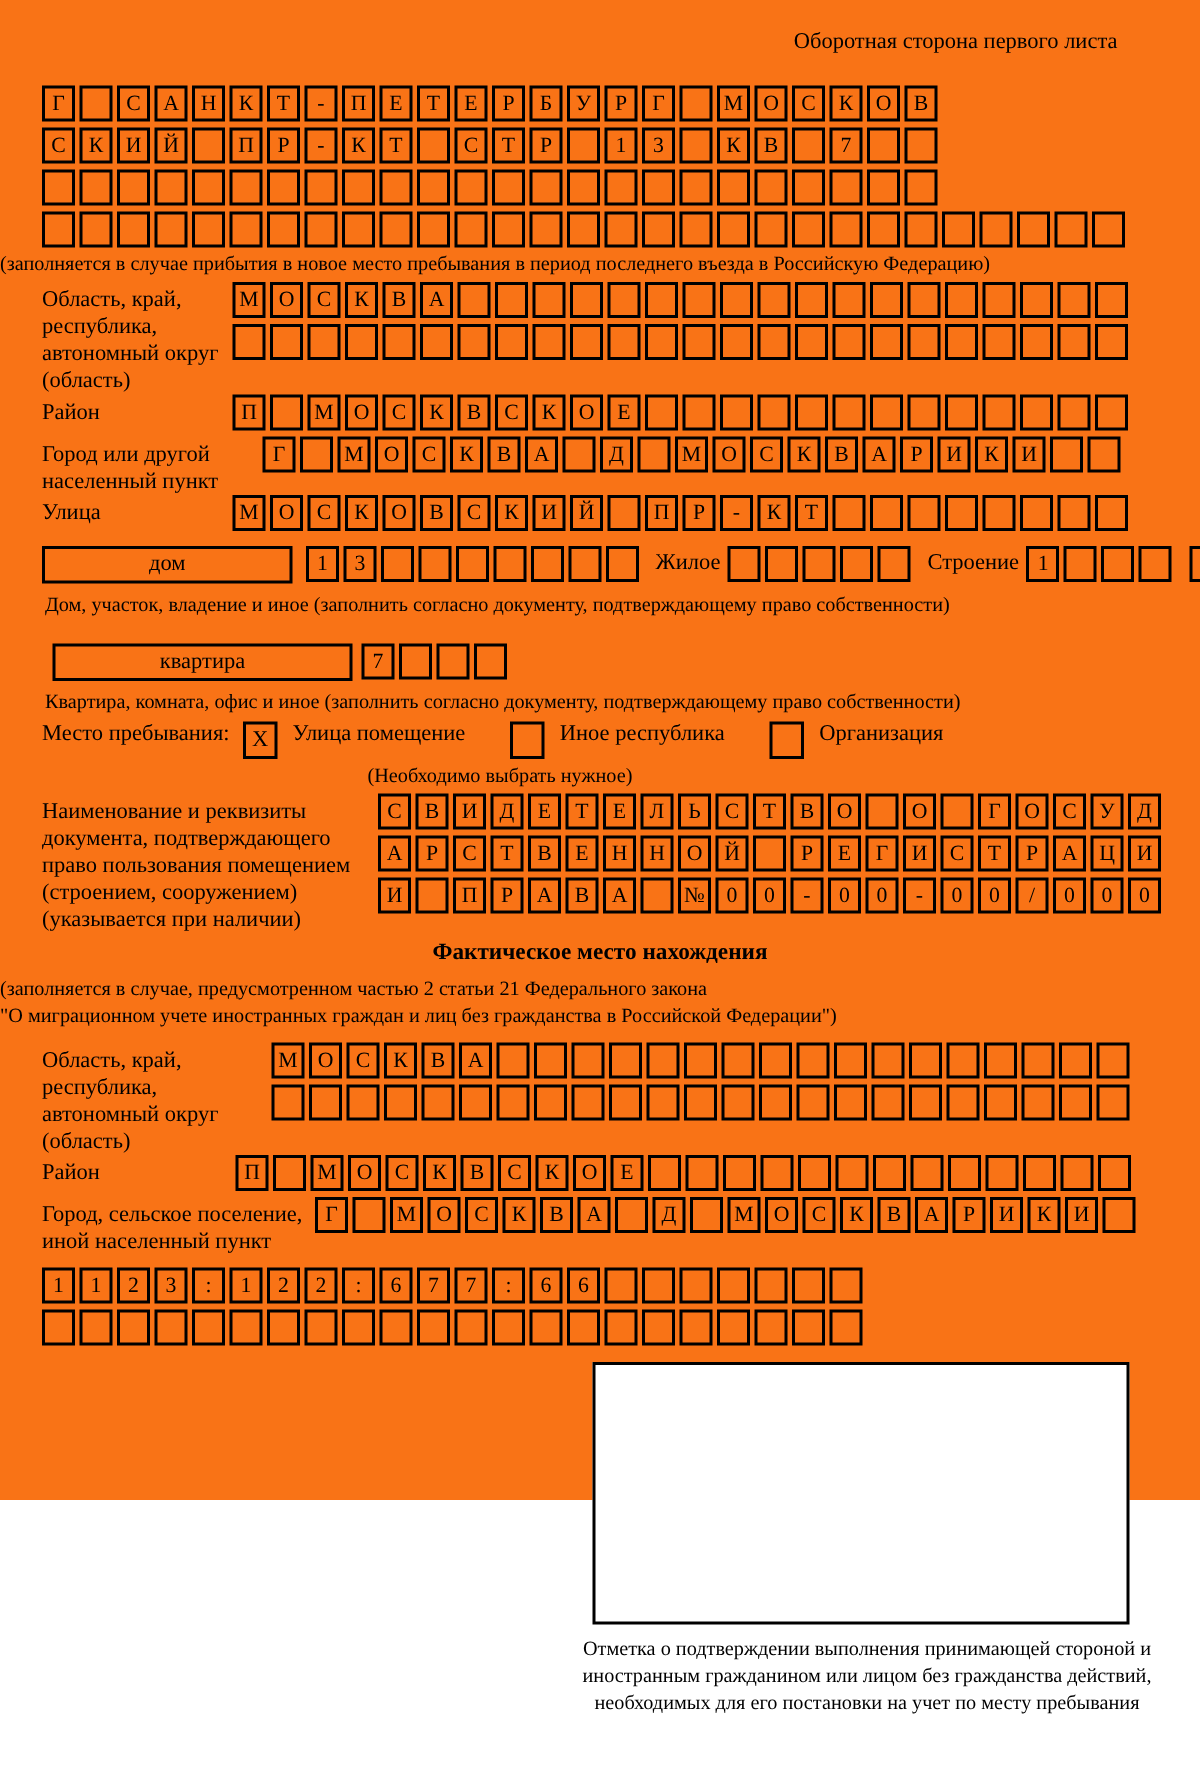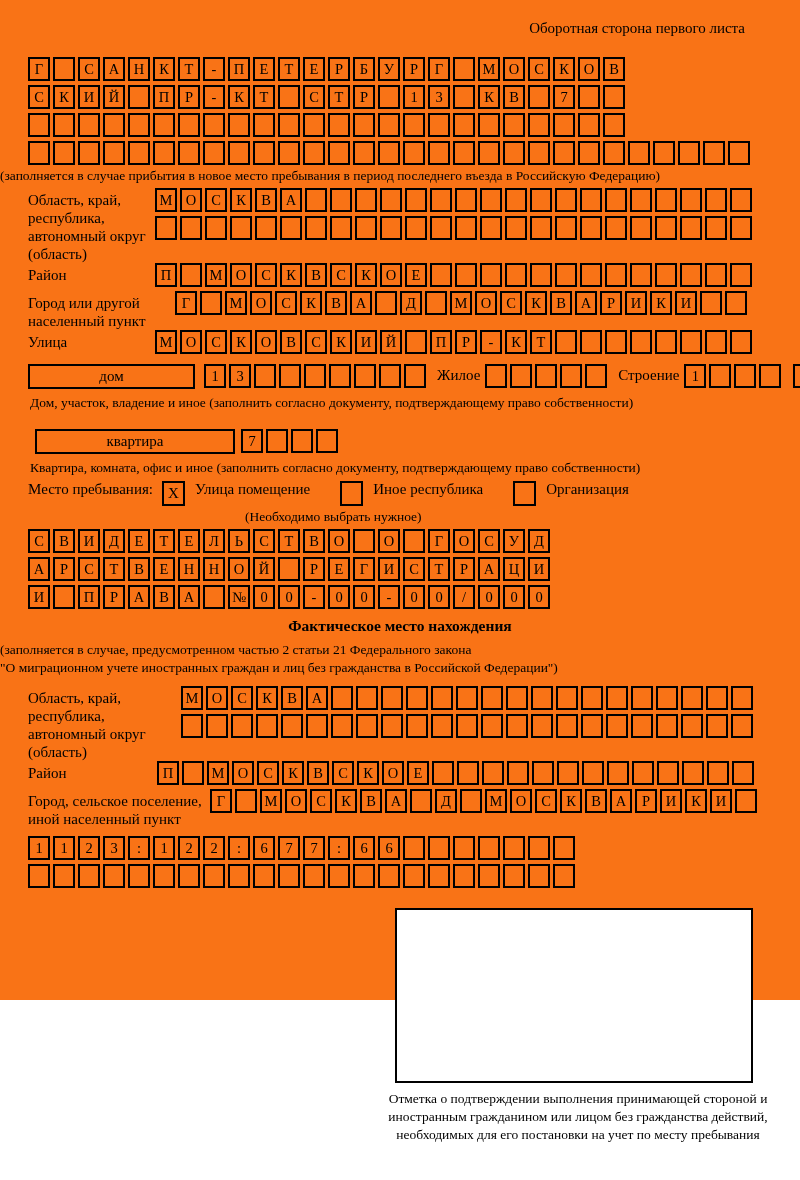--- a/index.html
+++ b/index.html
@@ -365,20 +365,21 @@
     <span class="checkbox">X</span>
     <span class="opt-label">Улица помещение</span>
     <span class="checkbox"></span>
     <span class="opt-label">Иное республика</span>
     <span class="checkbox"></span>
     <span class="opt-label">Организация</span>
   </div>
   <div class="note choose-note">(Необходимо выбрать нужное)</div>
 
   <div class="group doc-group">
+    <div class="glabel w224">Наименование и реквизиты документа, подтверждающего право пользования помещением (строением, сооружением) (указывается при наличии)</div>
     <div class="grows">
       <div class="cellrow">
           <span class="cell">С</span>
           <span class="cell">В</span>
           <span class="cell">И</span>
           <span class="cell">Д</span>
           <span class="cell">Е</span>
           <span class="cell">Т</span>
           <span class="cell">Е</span>
           <span class="cell">Л</span>

